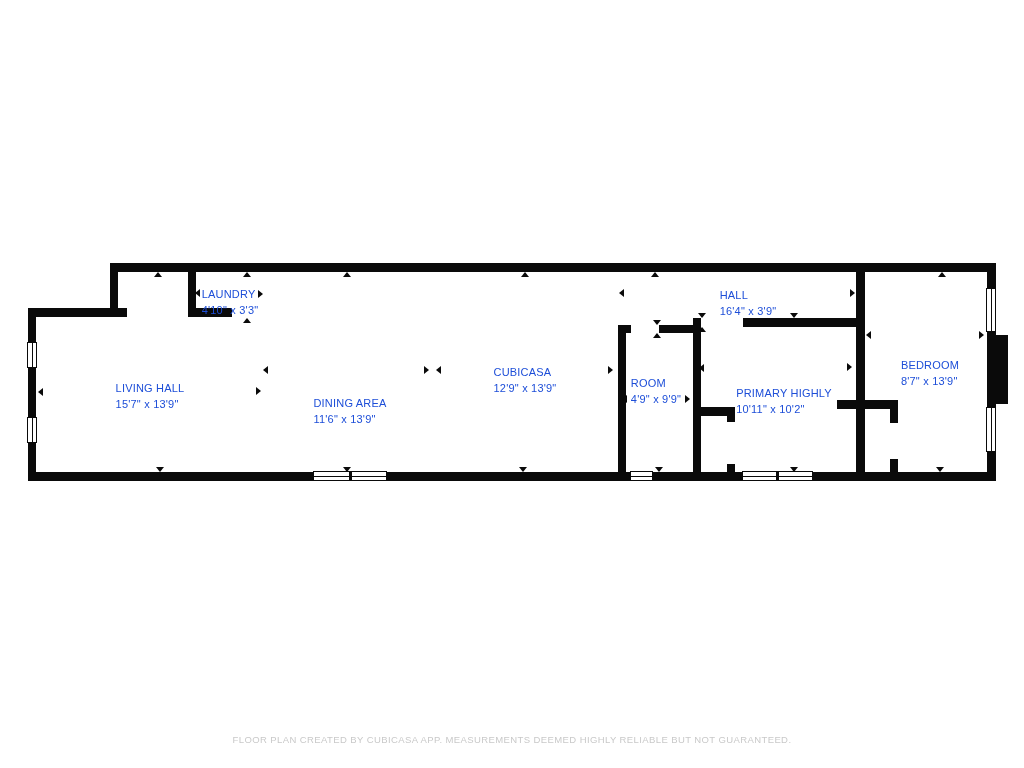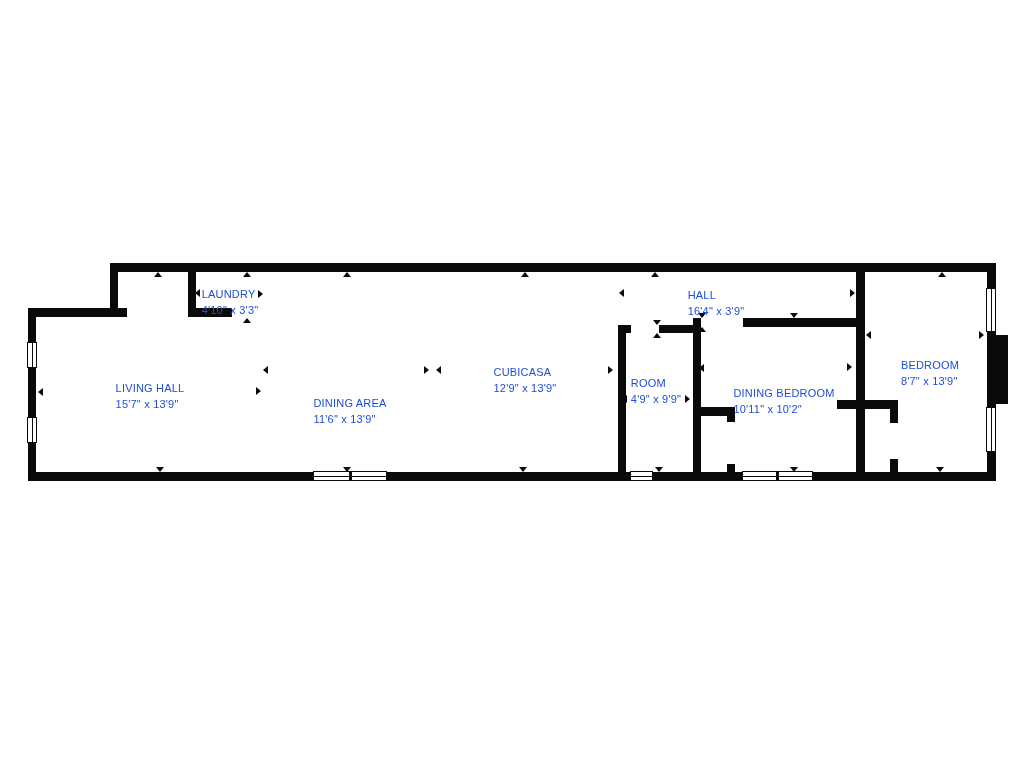--- a/index.html
+++ b/index.html
@@ -30,20 +30,21 @@
   .room-label .dims{display:block;}
   .footer{
     position:absolute;left:0;right:0;top:734px;text-align:center;
     color:#c9c9c9;font-size:9.5px;letter-spacing:0.4px;
   }
 </style>
 </head>
 <body>
 
 <div class="canvas">
+  <div class="footer">FLOOR PLAN CREATED BY CUBICASA APP. MEASUREMENTS DEEMED HIGHLY RELIABLE BUT NOT GUARANTEED.</div>
 <div class="wall" style="left: 110px; top: 263px; width: 885px; height: 9px;"></div>
     <div class="wall" style="left: 987px; top: 263px; width: 9px; height: 218px;"></div>
     <div class="wall" style="left: 995px; top: 335px; width: 13px; height: 69px;"></div>
     <div class="wall" style="left: 28px; top: 472px; width: 967px; height: 9px;"></div>
     <div class="wall" style="left: 28px; top: 308px; width: 8px; height: 173px;"></div>
     <div class="wall" style="left: 28px; top: 308px; width: 99px; height: 9px;"></div>
     <div class="wall" style="left: 110px; top: 263px; width: 8px; height: 54px;"></div>
     <div class="wall" style="left: 188px; top: 268px; width: 8px; height: 49px;"></div>
     <div class="wall" style="left: 188px; top: 308px; width: 44px; height: 9px;"></div>
     <div class="wall" style="left: 618px; top: 325px; width: 8px; height: 156px;"></div>
@@ -134,16 +135,16 @@
     <div class="tick down" style="left: 790px; top: 313px;"></div>
     <div class="tick left" style="left: 699px; top: 364px;"></div>
     <div class="tick right" style="left: 847px; top: 363px;"></div>
     <div class="tick left" style="left: 866px; top: 331px;"></div>
     <div class="tick right" style="left: 979px; top: 331px;"></div>
     <div class="room-label" style="left: 150px; top: 396px;"><span>LIVING HALL</span><span class="dims">15'7" x 13'9"</span></div>
     <div class="room-label" style="left: 230px; top: 302px;"><span>LAUNDRY</span><span class="dims">4'10" x 3'3"</span></div>
     <div class="room-label" style="left: 350px; top: 379px; margin-top: 32px;"><span>DINING AREA</span><span class="dims">11'6" x 13'9"</span></div>
     <div class="room-label" style="left: 525px; top: 380px;"><span>CUBICASA</span><span class="dims">12'9" x 13'9"</span></div>
     <div class="room-label" style="left: 656px; top: 391px;"><span>ROOM</span><span class="dims">4'9" x 9'9"</span></div>
-    <div class="room-label" style="left: 716px; top: 303px;"><span>HALL</span><span class="dims">16'4" x 3'9"</span></div>
-    <div class="room-label" style="left: 784px; top: 401px;"><span>DINING BEDROOM</span><span class="dims">10'11" x 10'2"</span></div>
+    <div class="room-label" style="left: 748px; top: 303px;"><span>HALL</span><span class="dims">16'4" x 3'9"</span></div>
+    <div class="room-label" style="left: 784px; top: 401px;"><span>PRIMARY HIGHLY</span><span class="dims">10'11" x 10'2"</span></div>
     <div class="room-label" style="left: 930px; top: 373px;"><span>BEDROOM</span><span class="dims">8'7" x 13'9"</span></div>
   </div>
 
 </body></html>

